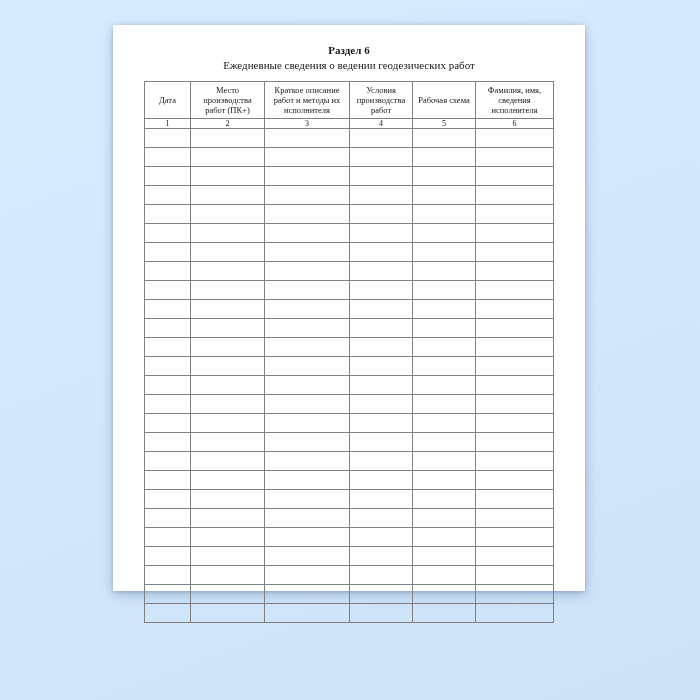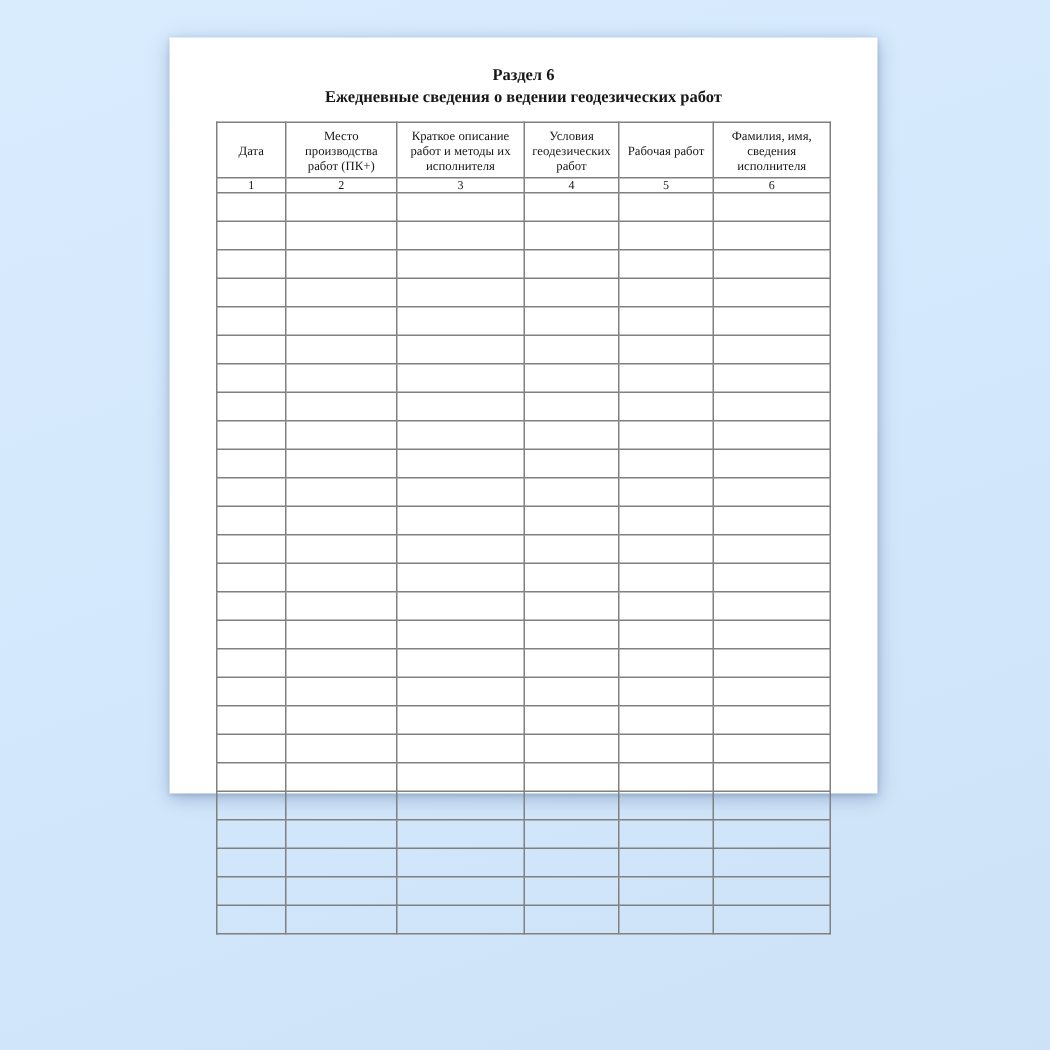--- a/index.html
+++ b/index.html
@@ -10,37 +10,37 @@
   }
   .canvas {
     position: relative;
     width: 700px; height: 700px;
     overflow: hidden;
     background: linear-gradient(160deg, #d9ecfe 0%, #d3e7fc 55%, #cee2f7 100%);
   }
   .page {
     position: absolute;
     left: 113px; top: 25px;
-    width: 472px; height: 504px;
+    width: 472px; height: 566px;
     background: #ffffff;
     box-shadow: 0 3px 12px rgba(90, 120, 160, 0.45), 0 1px 3px rgba(90, 120, 160, 0.35);
   }
   .doc-title {
     margin: 19px 0 0 0;
     text-align: center;
     font-size: 11px;
     font-weight: bold;
     line-height: 13px;
     color: #171717;
   }
   .doc-subtitle {
     margin: 2px 0 0 0;
     text-align: center;
     font-size: 11px;
-    font-weight: bold;
+    font-weight: normal;
     line-height: 13px;
     color: #171717;
   }
   table.journal {
     margin: 9px auto 0 auto;
     width: 409px;
     border-collapse: collapse;
     table-layout: fixed;
   }
   table.journal th,
@@ -88,22 +88,22 @@
           <col style="width: 85px;">
           <col style="width: 63px;">
           <col style="width: 63px;">
           <col style="width: 78px;">
         </colgroup>
       <thead>
         <tr class="header-row">
           <th>Дата</th>
           <th>Место производства работ (ПК+)</th>
           <th>Краткое описание работ и методы их исполнителя</th>
-          <th>Условия геодезических работ</th>
-          <th>Рабочая работ</th>
+          <th>Условия производства работ</th>
+          <th>Рабочая схема</th>
           <th>Фамилия, имя, сведения исполнителя</th>
         </tr>
         <tr class="number-row">
           <td>1</td>
           <td>2</td>
           <td>3</td>
           <td>4</td>
           <td>5</td>
           <td>6</td>
         </tr>

